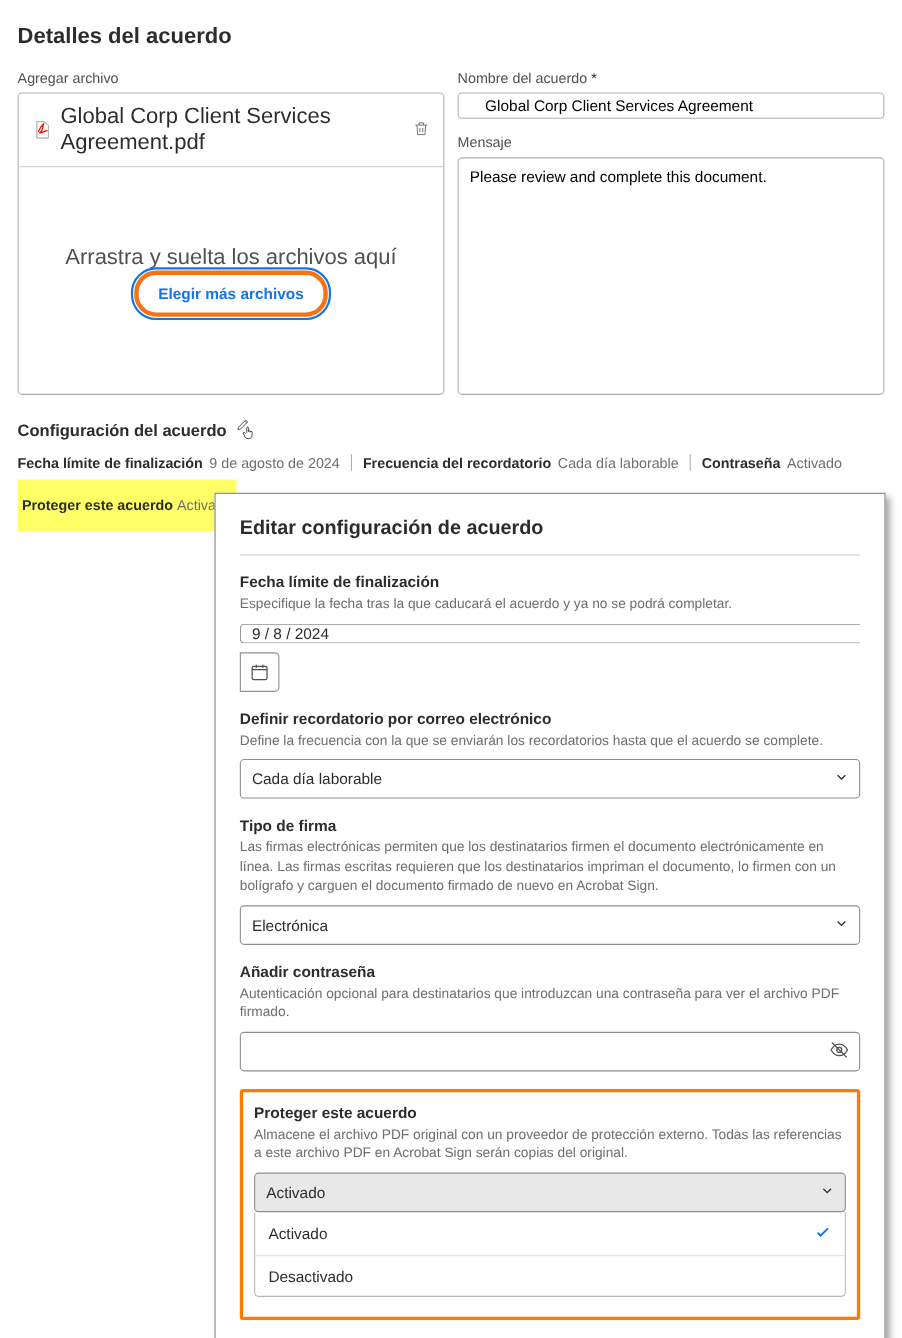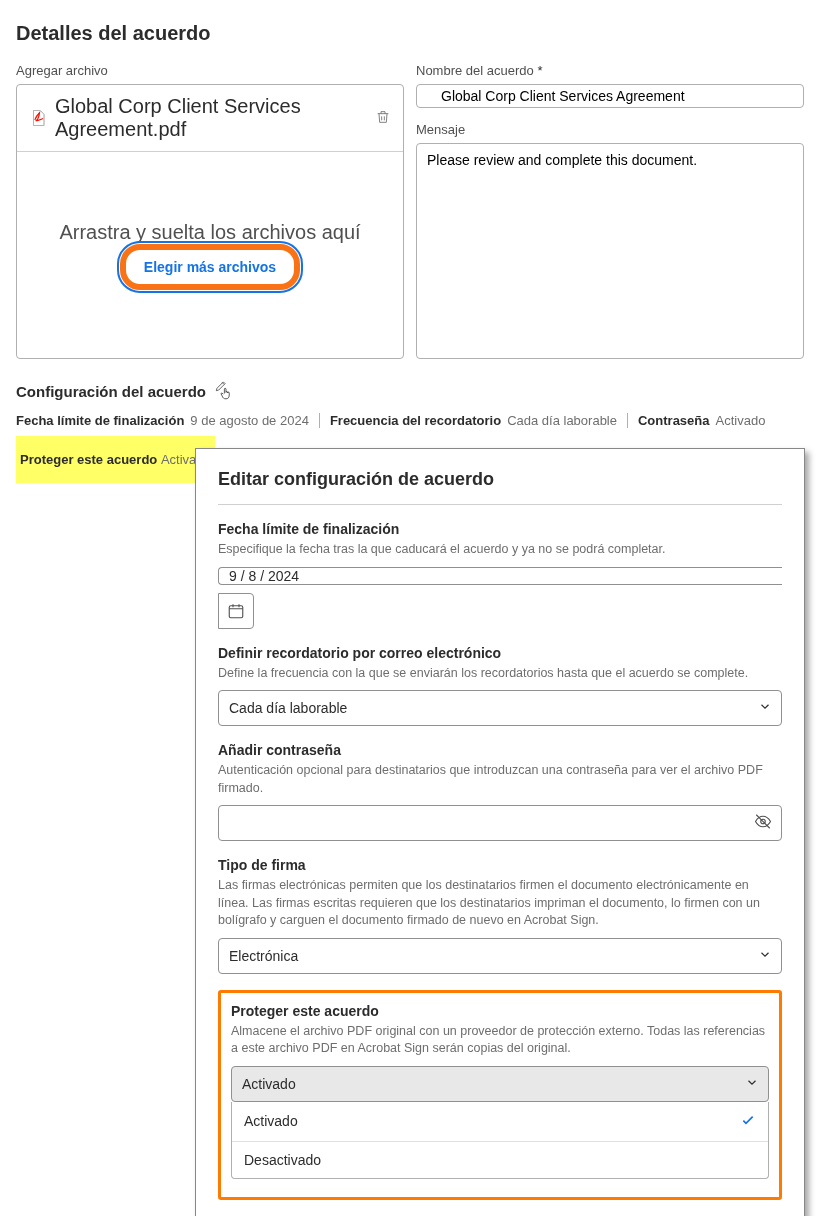--- a/index.html
+++ b/index.html
@@ -28,21 +28,21 @@
   .file-item .pdf-icon { width: 18px; height: 18px; margin-right: 8px; position: relative; }
   .file-item .fname { flex: 1; font-size: 20px; color: #2c2c2c; }
   .trash-icon svg { width: 16px; height: 16px; stroke: #6e6e6e; fill: none; }
 
   .drop-area {
     flex: 1; display: flex; flex-direction: column;
     align-items: center; justify-content: center;
     color: #505050; font-size: 20px; font-weight: 300;
   }
   .pill-btn {
-    background: #fff; color: #1473e6; border: 6px solid #f97316;
+    background: #fff; color: #1473e6; border: 4px solid #f97316;
     border-radius: 20px; padding: 9px 18px; font-size: 14px; font-weight: 700;
     outline: 2px solid #1473e6; outline-offset: 1px; cursor: pointer;
   }
 
   .ag-name-input {
     width: 100%; padding: 8px 24px; border: 1px solid #b0b0b0; border-radius: 4px;
     font-size: 14px; height: 24px;
   }
   .ag-msg {
     width: 100%; flex: 1; padding: 8px 10px; border: 1px solid #b0b0b0;
@@ -234,47 +234,47 @@
       <div class="fld-select" style="display:flex;align-items:center">
           <span>Cada día laborable</span>
         </div>
       <span class="sel-chevron"><svg viewBox="0 0 24 24">
             <path d="M6 9l6 6 6-6"></path>
           </svg></span>
     </div>
   </div>
 
   <div class="fld">
+    <div class="fld-label">Tipo de firma</div>
+    <div class="fld-desc">Las firmas electrónicas permiten que los destinatarios firmen el documento electrónicamente en línea. Las firmas escritas requieren que los destinatarios impriman el documento, lo firmen con un bolígrafo y carguen el documento firmado de nuevo en Acrobat Sign.</div>
+    <div class="sel-wrap">
+      <div class="fld-select" style="display:flex;align-items:center">
+          <span>Electrónica</span>
+        </div>
+      <span class="sel-chevron"><svg viewBox="0 0 24 24">
+            <path d="M6 9l6 6 6-6"></path>
+          </svg></span>
+    </div>
+  </div>
+
+  <div class="fld">
     <div class="fld-label">Añadir contraseña</div>
     <div class="fld-desc">Autenticación opcional para destinatarios que introduzcan una contraseña para ver el archivo PDF firmado.</div>
     <div class="pwd-row">
       <input type="password" class="fld-input" value="" style="">
       <span class="eye-off">
         <svg viewBox="0 0 24 24">
             <path d="M2 12s4-7 10-7 10 7 10 7-4 7-10 7S2 12 2 12z"></path>
             <circle cx="12" cy="12" r="3"></circle>
             <path d="M3 3l18 18"></path>
           </svg>
       </span>
     </div>
   </div>
 
-  <div class="fld">
-    <div class="fld-label">Tipo de firma</div>
-    <div class="fld-desc">Las firmas electrónicas permiten que los destinatarios firmen el documento electrónicamente en línea. Las firmas escritas requieren que los destinatarios impriman el documento, lo firmen con un bolígrafo y carguen el documento firmado de nuevo en Acrobat Sign.</div>
-    <div class="sel-wrap">
-      <div class="fld-select" style="display:flex;align-items:center">
-          <span>Electrónica</span>
-        </div>
-      <span class="sel-chevron"><svg viewBox="0 0 24 24">
-            <path d="M6 9l6 6 6-6"></path>
-          </svg></span>
-    </div>
-  </div>
-
   <div class="vault-box">
     <div class="fld-label">Proteger este acuerdo</div>
     <div class="fld-desc">Almacene el archivo PDF original con un proveedor de protección externo. Todas las referencias a este archivo PDF en Acrobat Sign serán copias del original.</div>
     <div class="sel-wrap">
       <div class="fld-select" style="display:flex;align-items:center">
           <span>Activado</span>
         </div>
       <span class="sel-chevron"><svg viewBox="0 0 24 24">
             <path d="M6 9l6 6 6-6"></path>
           </svg></span>

